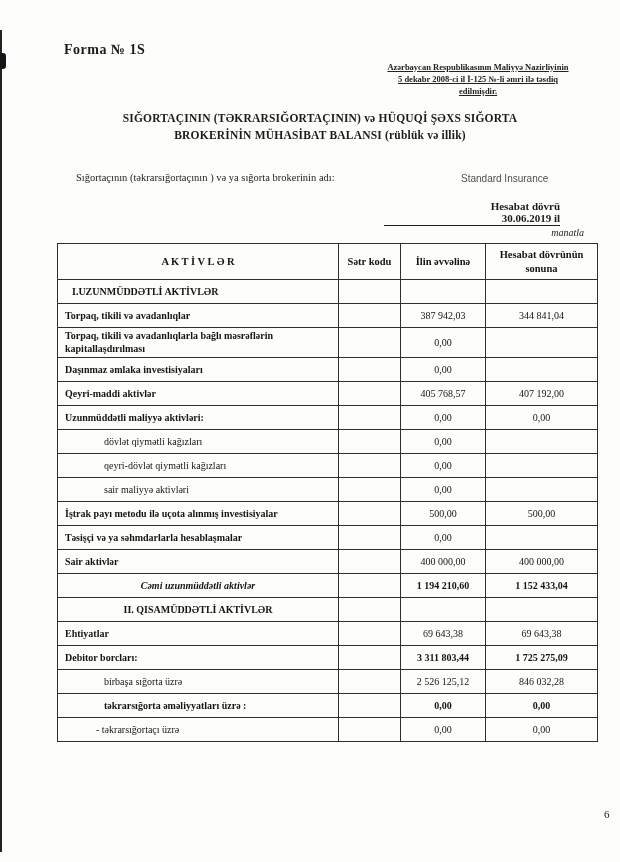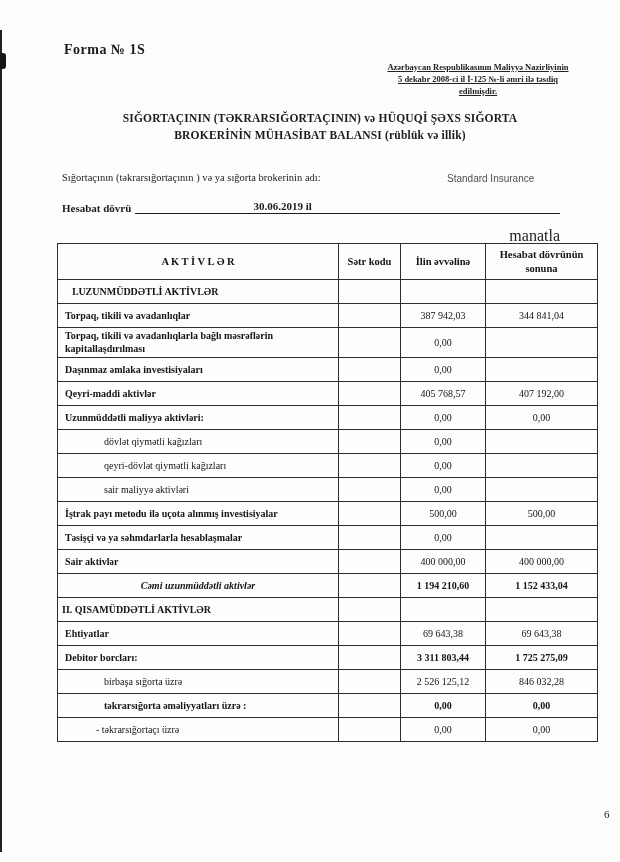--- a/index.html
+++ b/index.html
@@ -12,45 +12,45 @@
 
   .form-label { position:absolute; left:64px; top:42px; font-size:14px; font-weight:bold; letter-spacing:.5px; }
 
   .approval { position:absolute; right:14px; top:62px; width:256px; text-align:center;
               font-size:8.5px; font-weight:bold; line-height:1.4; color:#222; }
   .approval span { display:block;text-decoration:underline; }
 
   .doc-title { position:absolute; left:40px; right:20px; top:110px; text-align:center;
                font-weight:bold; font-size:11.5px; line-height:1.45; letter-spacing:.2px; }
 
-  .insurer-row { position:absolute; left:62px; top:172px; right:20px; font-size:10.5px; }
+  .insurer-row { position:absolute; left:76px; top:172px; right:20px; font-size:10.5px; }
   .insurer-name { position:absolute; left:385px; top:1px; font-family:"Liberation Sans", sans-serif;
                   font-size:10px; color:#4f4f4f; }
 
   .period-row { position:absolute; left:62px; top:200px; width:498px; display:flex; align-items:flex-end;
-                font-size:11px; font-weight:bold; }
+                font-size:11px; font-weight:bold;flex-direction:column; }
   .period-line { flex:1; border-bottom:1.3px solid #1d1d1d; padding:0 0 1px 118px; margin-left:4px; }
 
-  .currency-note { position:absolute; right:60px; top:227px; font-size:16px; }
+  .currency-note { position:absolute; right:36px; top:227px; font-style:italic; font-size:10px; }
 
   table.balance { position:absolute; left:57px; top:243px; width:540px; border-collapse:collapse;
                   table-layout:fixed; font-size:10px; color:#141414; border:1.5px solid #1f1f1f; }
   .balance th, .balance td { border:1px solid #2e2e2e; }
   .balance th { font-weight:bold; font-size:10.5px; padding:4px 3px; text-align:center;
                 vertical-align:middle; line-height:1.3; }
   .balance td { height:24px; vertical-align:middle; padding:2px 4px; line-height:1.25; }
   td.lbl { text-align:left; padding-left:7px;margin-left:16px; }
   td.val { text-align:center; }
   col.col-assets { width:281px; } col.col-code { width:62px; }
   col.col-begin { width:85px; } col.col-end { width:112px; }
   .b { font-weight:bold; }
   td.ind1 { padding-left:46px; }
   td.ind2 { padding-left:38px; }
   td.sec { font-weight:bold; padding-left:14px; }
-  td.center { padding-left:4px; }
+  td.center { text-align:center; padding-left:4px; }
   td.tot { font-weight:bold; font-style:italic; text-align:center; padding-left:4px; }
 
   .page-number { position:absolute; left:604px; top:808px; font-size:11px; color:#222; }
 </style>
 </head>
 <body>
 
 <div class="page">
 
   <div class="scan-left"></div>

